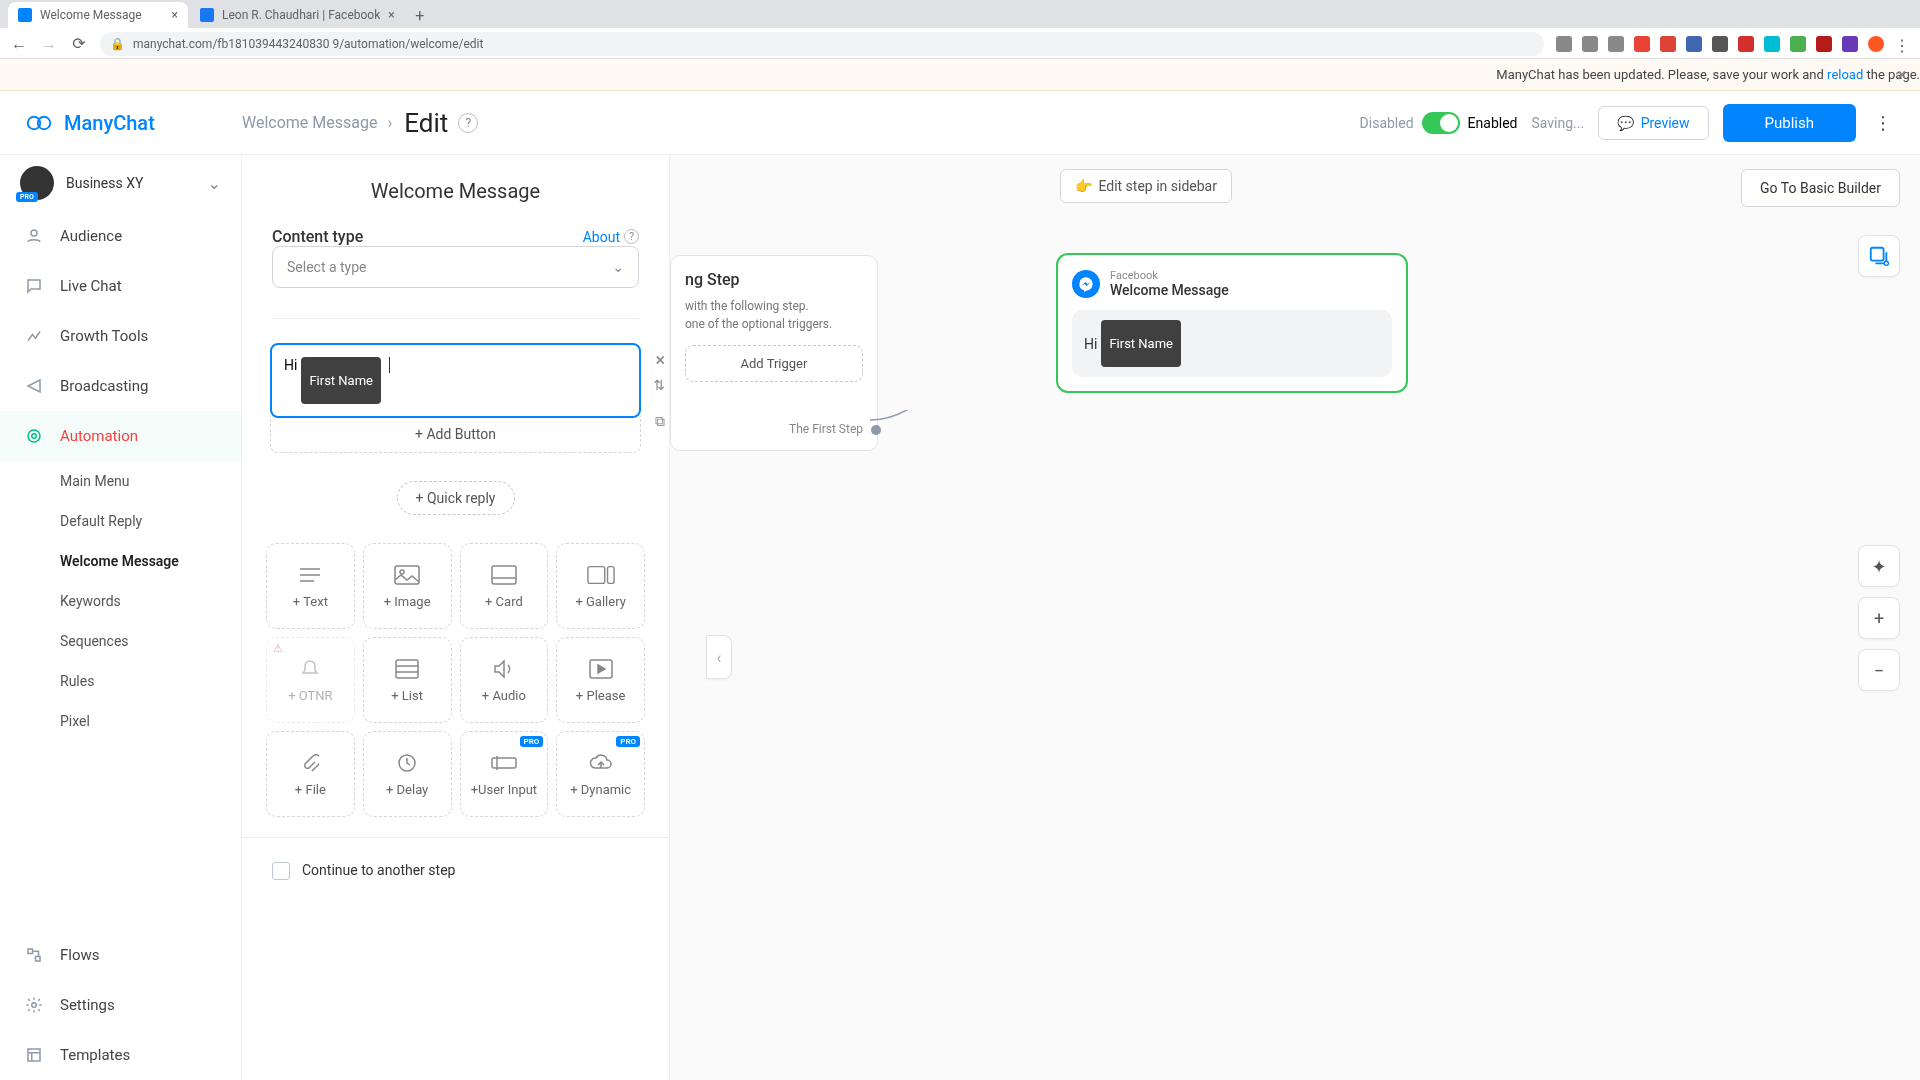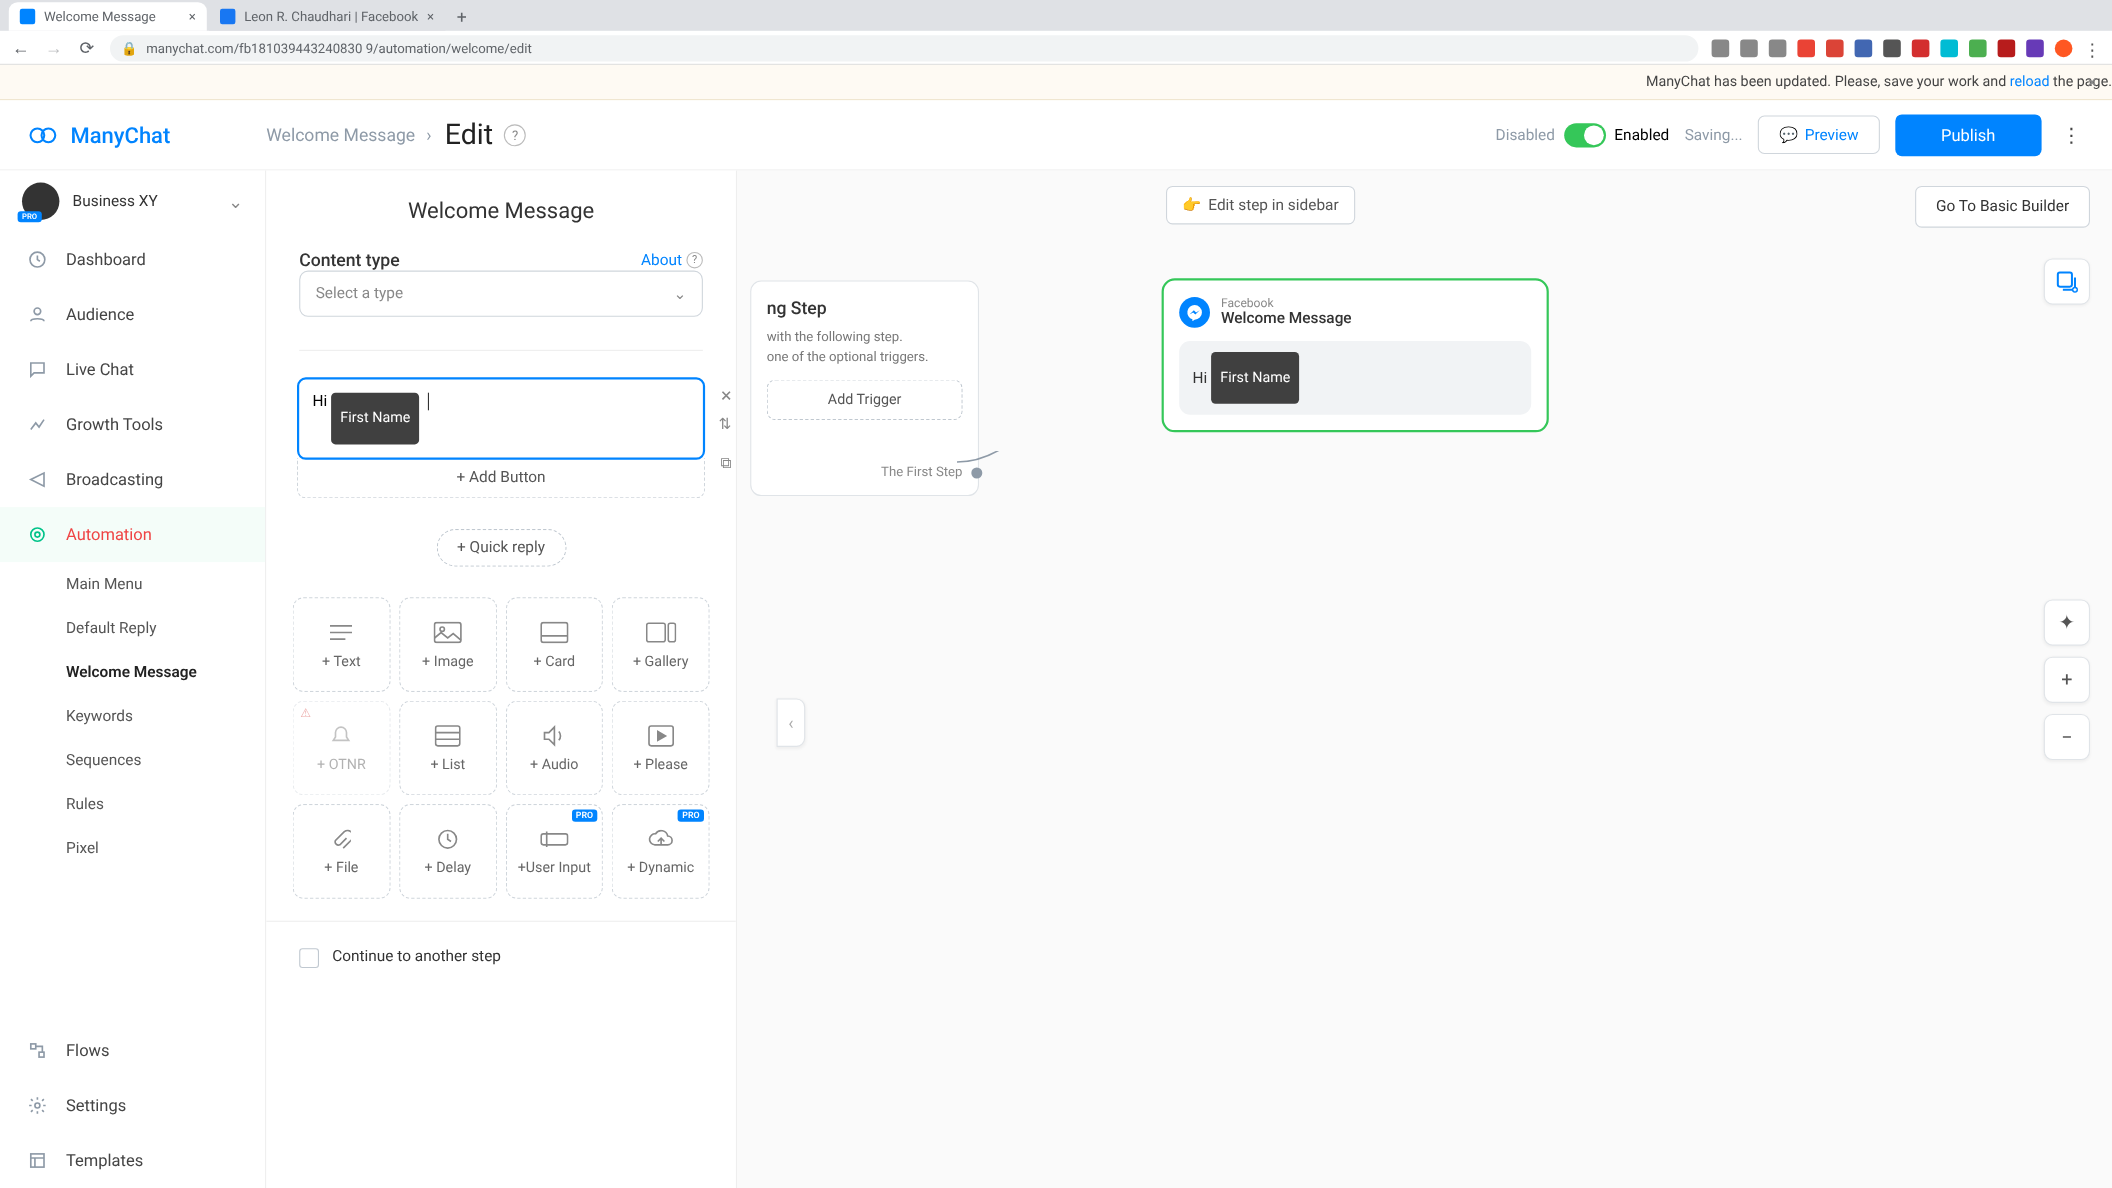--- a/index.html
+++ b/index.html
@@ -92,21 +92,21 @@
 
 
 .canvas { flex: 1; background: #fafafa; position: relative; }
 .go-basic { position: absolute; right: 20px; top: 14px; background: #fff; border: 1px solid #d0d6dc; border-radius: 6px; padding: 10px 18px; font-size: 14px; color: #333; cursor: pointer; }
 .edit-sidebar-btn { position: absolute; left: 390px; top: 14px; background: #fff; border: 1px solid #d0d6dc; border-radius: 6px; padding: 8px 14px; font-size: 14px; color: #555; cursor: pointer; display: flex; align-items: center; gap: 6px; }
 .float-btn { width: 42px; height: 42px; background: #fff; border: 1px solid #e0e4e8; border-radius: 8px; display: flex; align-items: center; justify-content: center; font-size: 18px; color: #555; cursor: pointer; box-shadow: 0 1px 3px rgba(0,0,0,0.05); }
 .float-stack { position: absolute; right: 20px; top: 80px; display: flex; flex-direction: column; gap: 10px; }
 .float-stack2 { position: absolute; right: 20px; top: 390px; display: flex; flex-direction: column; gap: 10px; }
 
 
-.starting-step { position: absolute; left: 12px; top: 100px; width: 208px; background: #fff; border: 1px solid #e0e4e8; border-radius: 10px; padding: 14px; }
+.starting-step { position: absolute; left: 0; top: 100px; width: 208px; background: #fff; border: 1px solid #e0e4e8; border-radius: 10px; padding: 14px; }
 .ss-title { font-size: 16px; font-weight: 500; color: #333; margin-bottom: 8px; }
 .ss-desc { font-size: 12px; color: #777; line-height: 1.5; margin-bottom: 12px; }
 .add-trigger { border: 1px dashed #c0c8d0; border-radius: 8px; padding: 10px; text-align: center; font-size: 13px; color: #555; cursor: pointer; }
 .first-step-label { font-size: 12px; color: #888; margin-top: 40px; text-align: right; position: relative; }
 .first-step-dot { width: 10px; height: 10px; background: #8e9aa7; border-radius: 50%; position: absolute; right: -18px; top: 3px; }
 
 .preview-node { position: absolute; left: 386px; top: 98px; width: 352px; background: #fff; border: 2px solid #35c759; border-radius: 12px; padding: 14px; }
 .pn-header { display: flex; align-items: center; gap: 10px; margin-bottom: 12px; }
 .pn-avatar { width: 28px; height: 28px; border-radius: 50%; background: #0084ff; display: flex; align-items: center; justify-content: center; }
 .pn-avatar svg { width: 16px; height: 16px; }
@@ -207,29 +207,20 @@
       <div class="ws-avatar">
         <span class="ws-pro">PRO</span>
       </div>
       <span class="ws-name">Business XY</span>
       <span class="ws-chevron">⌄</span>
     </div>
 
     <div class="nav-item">
       <span class="nav-icon-s">
           <svg width="18" height="18" viewBox="0 0 24 24" fill="none" stroke="currentColor" stroke-width="2">
-            <circle cx="12" cy="12" r="9"></circle>
-            <path d="M12 7v5l3 2"></path>
-          </svg>
-        </span>
-      <span>Dashboard</span>
-    </div>
-    <div class="nav-item">
-      <span class="nav-icon-s">
-          <svg width="18" height="18" viewBox="0 0 24 24" fill="none" stroke="currentColor" stroke-width="2">
             <circle cx="12" cy="8" r="4"></circle>
             <path d="M4 20c0-4 16-4 16 0"></path>
           </svg>
         </span>
       <span>Audience</span>
     </div>
     <div class="nav-item">
       <span class="nav-icon-s">
           <svg width="18" height="18" viewBox="0 0 24 24" fill="none" stroke="currentColor" stroke-width="2">
             <path d="M4 4h16v12H8l-4 4V4z"></path>

